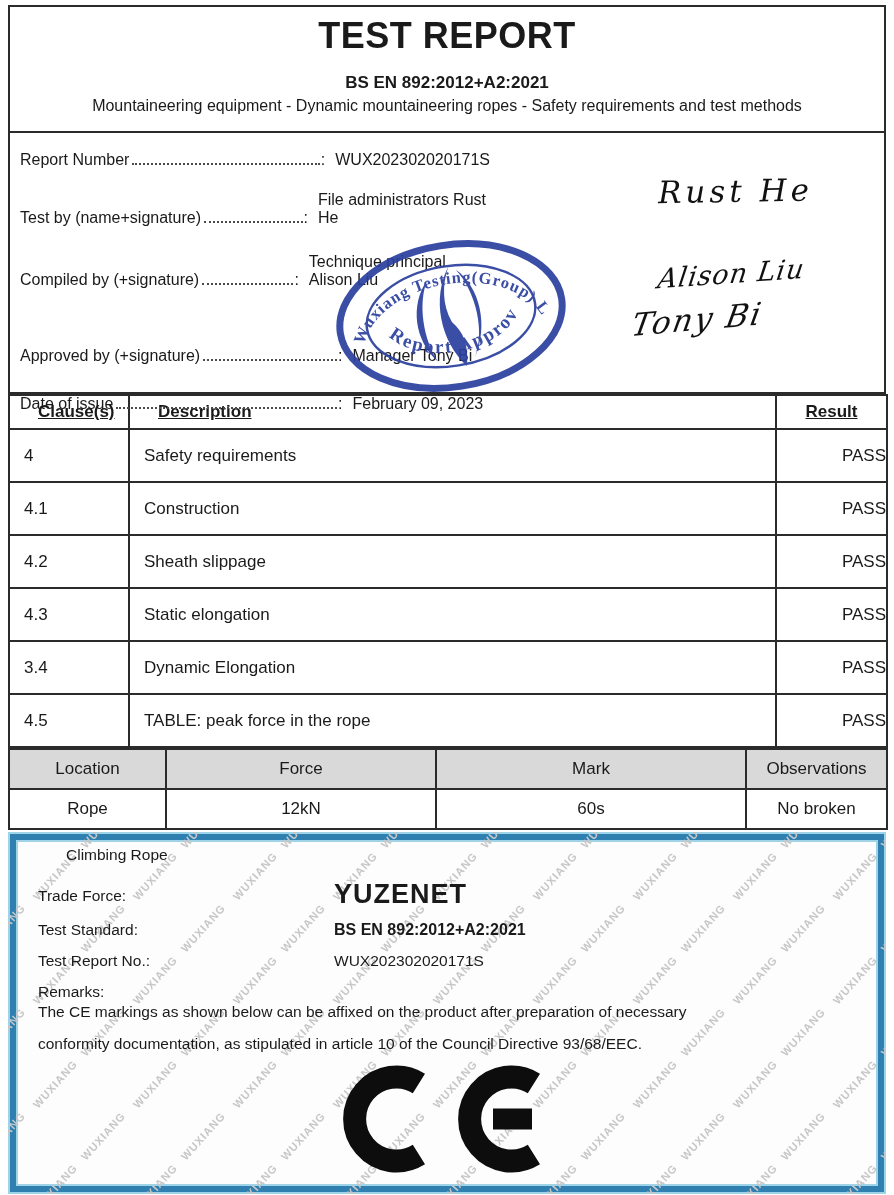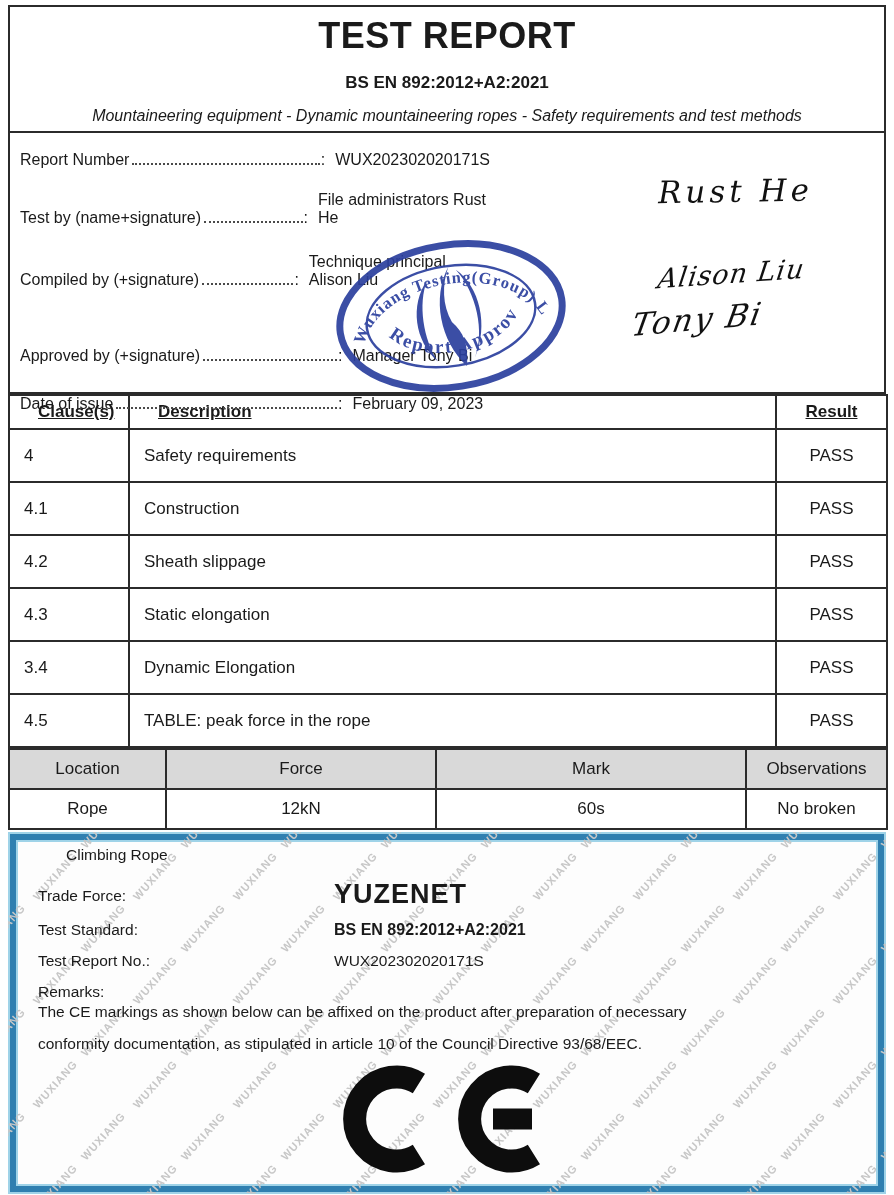--- a/index.html
+++ b/index.html
@@ -6,21 +6,21 @@
   html,body { background:#ffffff; width:894px; }
   body { font-family:"Liberation Sans", sans-serif; color:#1a1a1a; }
   .page { width:878px; margin:5px 8px; }
 
   
   .header-box {
     border:2px solid #2b2b2b; height:128px; text-align:center; padding-top:8px;
   }
   .title { font-size:36px; font-weight:bold; letter-spacing:.5px; }
   .standard { font-size:17px; font-weight:bold; margin-top:16px; }
-  .subtitle { font-size:16px; margin-top:14px;font-style:italic; }
+  .subtitle { font-size:16px; margin-top:4px; }
 
   
   .info-box {
     border:2px solid #2b2b2b; border-top:none; height:261px; position:relative;
     padding:4px 10px 0 10px; overflow:visible; z-index:2;
   }
   .field-row { display:flex; align-items:flex-end; font-size:16px; width:470px; }
   .field-label-wrap { display:flex; width:318px; align-items:flex-end; }
   .leader { flex:1; border-bottom:2px dotted #4a4a4a; margin:0 1px 4px 3px; height:1px; }
   .colon { margin-right:10px; }
@@ -40,21 +40,21 @@
 
   
   table { border-collapse:collapse; width:878px; table-layout:fixed; }
   .main-table { margin-top:0; }
   .main-table td, .main-table th {
     border:2px solid #2b2b2b; font-size:17px; vertical-align:middle;
   }
   .main-table th { height:34px; text-align:left; padding-left:28px; text-decoration:underline; font-weight:bold; }
   .main-table th.th-result { text-align:center; padding-left:0; }
   .main-table td { height:53px; padding-left:14px; }
-  .main-table td.td-result { text-align:center; padding-left:0; }
+  .main-table td.td-result { text-align:right; padding-left:0; }
   .col-clause { width:120px; } .col-desc { width:647px; } .col-result { width:111px; }
 
   .sub-table td, .sub-table th { border:2px solid #2b2b2b; font-size:17px; text-align:center; vertical-align:middle; font-weight:normal; }
   .sub-table th { height:40px; background:#d9d9d9; }
   .sub-table td { height:40px; background:#ffffff; }
   .scol-1 { width:157px; } .scol-2 { width:270px; } .scol-3 { width:310px; } .scol-4 { width:141px; }
 
   
   .cert-box {
     position:relative; height:362px; margin-top:2px; overflow:hidden; background:#fdfdfd;

